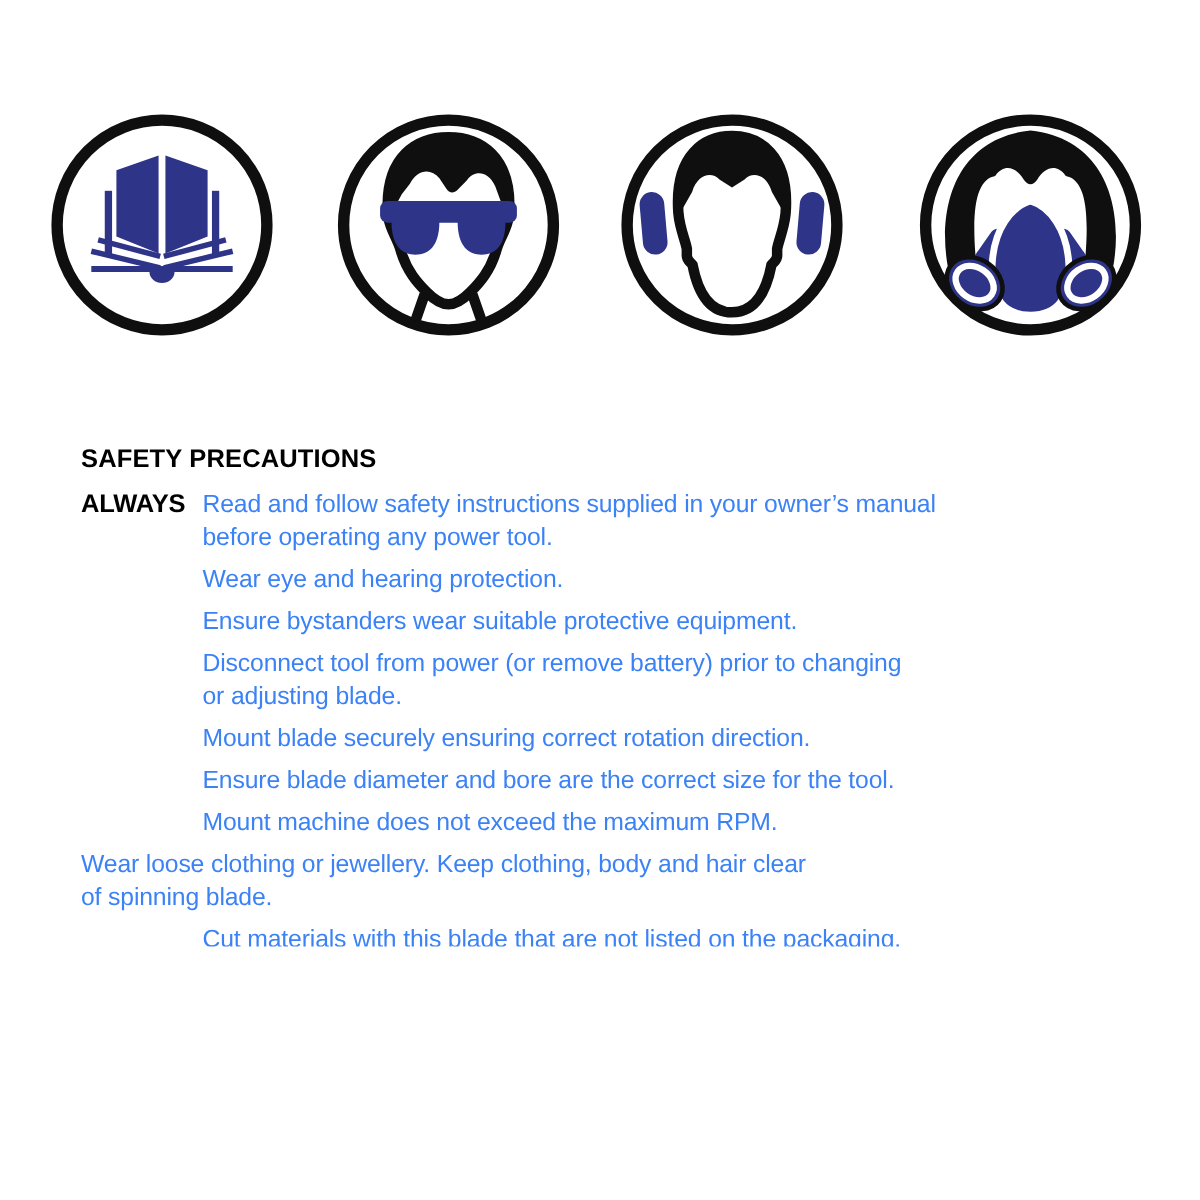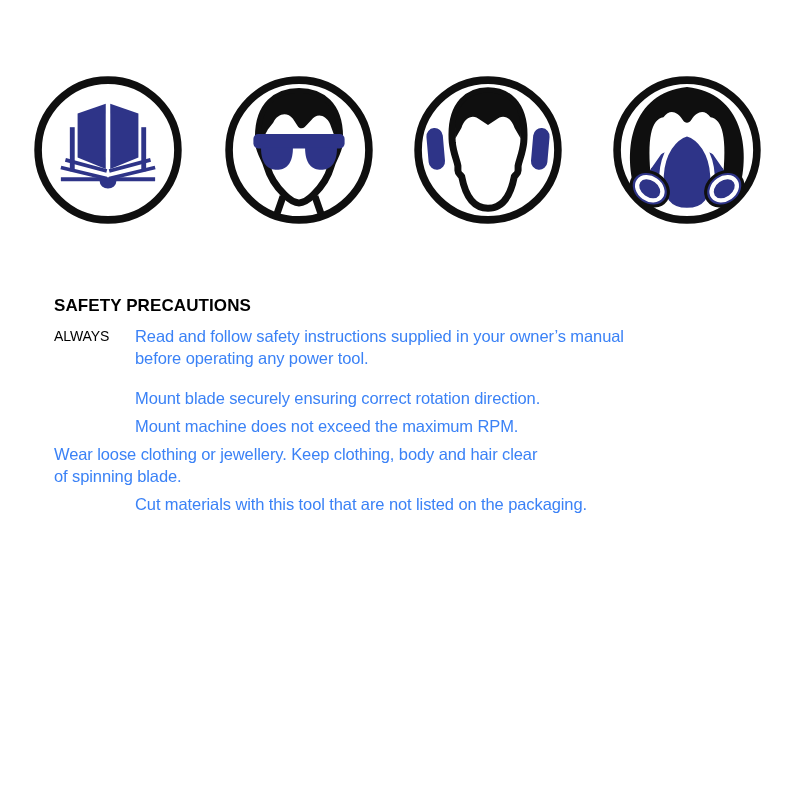--- a/index.html
+++ b/index.html
@@ -3,21 +3,21 @@
 <meta charset="utf-8">
 <style>
   html,body{margin:0;padding:0;background:#ffffff;}
   body{width:800px;height:800px;font-family:"Liberation Sans",sans-serif;}
   .page{position:relative;width:800px;height:631px;background:#ffffff;overflow:hidden;}
   .safety-icon{position:absolute;top:74px;width:152px;height:152px;}
   .pos-1{left:32px}.pos-2{left:223px}.pos-3{left:412px}.pos-4{left:611px}
   .precautions{position:absolute;left:54px;top:295px;width:706px;}
   .sp-heading{margin:0 0 8px 0;font-size:17px;line-height:22px;font-weight:bold;color:#000;letter-spacing:.1px;}
   .row{display:flex;margin-bottom:6px;}
-  .lbl{flex:0 0 81px;font-size:14px;line-height:22px;font-weight:normal;color:#000;letter-spacing:-.1px;}
+  .lbl{flex:0 0 81px;font-size:17px;line-height:22px;font-weight:bold;color:#000;letter-spacing:-.1px;}
   .txt{flex:1;font-size:16.5px;line-height:22px;color:#3b82f6;white-space:pre-line;letter-spacing:-.1px;}
 </style>
 </head>
 <body>
 
 <div class="page">
 
   <svg class="safety-icon pos-1" viewBox="0 0 100 100" role="img" aria-label="Read instruction manual">
     <circle cx="50" cy="50" r="46" fill="#ffffff" stroke="#0f0f0f" stroke-width="5"></circle>
     <g fill="#2e3488">
@@ -81,34 +81,45 @@
   <section class="precautions">
     <h1 class="sp-heading">SAFETY PRECAUTIONS</h1>
 
     <div class="row">
       <span class="lbl">ALWAYS</span>
       <span class="txt">Read and follow safety instructions supplied in your owner’s manual
 before operating any power tool.</span>
     </div>
     <div class="row">
       <span class="lbl"></span>
+      <span class="txt">Wear eye and hearing protection.</span>
     </div>
     <div class="row">
       <span class="lbl"></span>
+      <span class="txt">Ensure bystanders wear suitable protective equipment.</span>
+    </div>
+    <div class="row">
+      <span class="lbl"></span>
+      <span class="txt">Disconnect tool from power (or remove battery) prior to changing
+or adjusting blade.</span>
     </div>
     <div class="row">
       <span class="lbl"></span>
       <span class="txt">Mount blade securely ensuring correct rotation direction.</span>
+    </div>
+    <div class="row">
+      <span class="lbl"></span>
+      <span class="txt">Ensure blade diameter and bore are the correct size for the tool.</span>
     </div>
     <div class="row">
       <span class="lbl"></span>
       <span class="txt">Mount machine does not exceed the maximum RPM.</span>
     </div>
     <div class="row">
       <span class="txt">Wear loose clothing or jewellery. Keep clothing, body and hair clear
 of spinning blade.</span>
     </div>
     <div class="row">
       <span class="lbl"></span>
-      <span class="txt">Cut materials with this tool that are not listed on the packaging.</span>
+      <span class="txt">Cut materials with this blade that are not listed on the packaging.</span>
     </div>
   </section>
 </div>
 
 </body></html>

